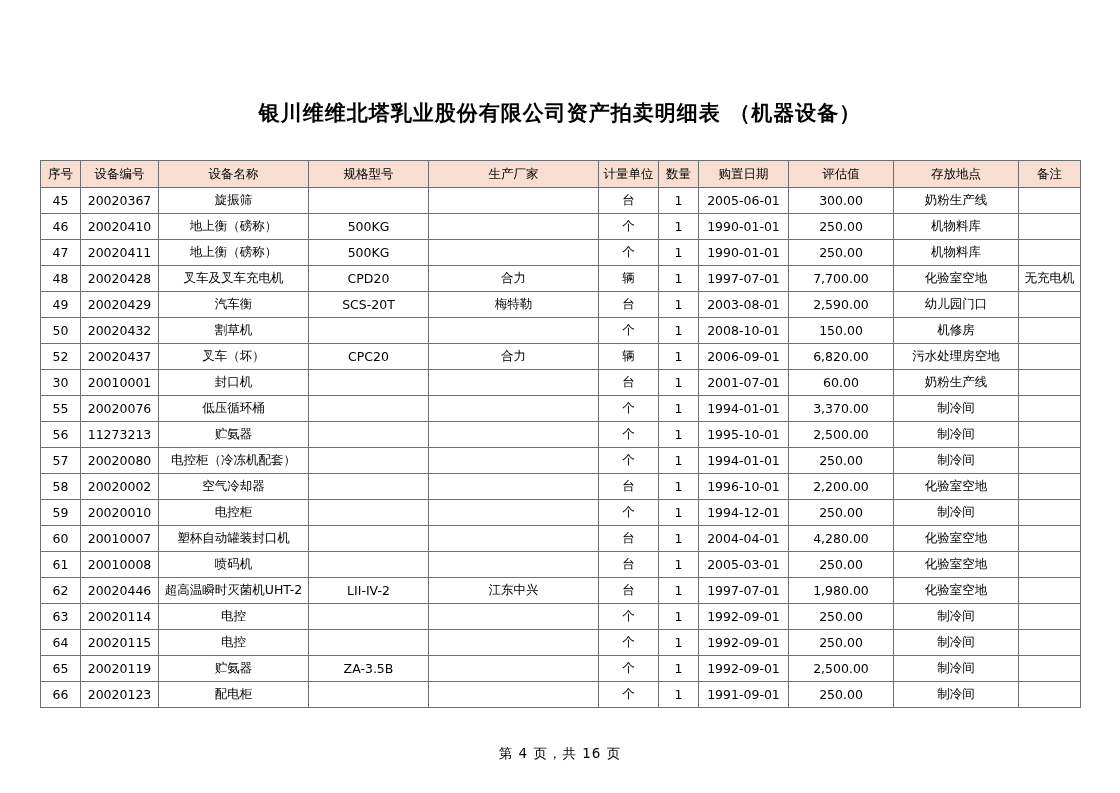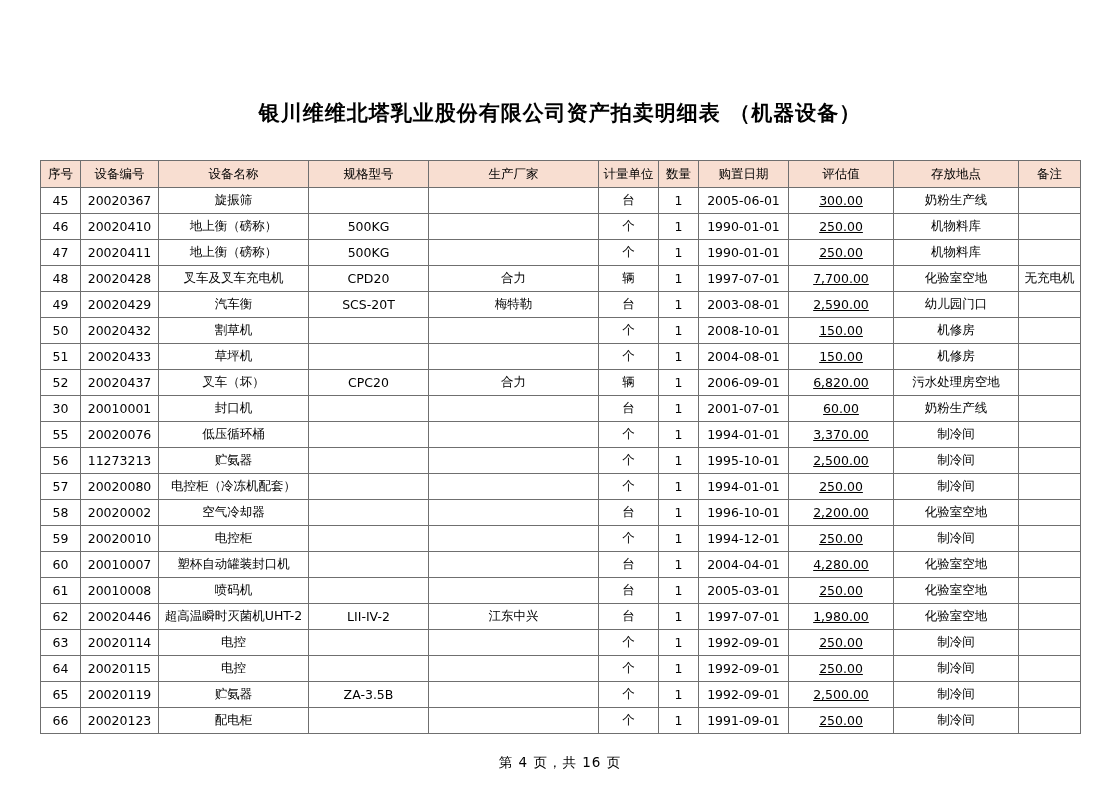--- a/index.html
+++ b/index.html
@@ -54,42 +54,41 @@
     background: #f8ded1;
     font-weight: normal;
     font-size: 12.5px;
     height: 26px;
   }
   td.num-right {
     text-align: right;
     padding-right: 10px;
     font-family: "Liberation Serif", "DejaVu Serif", serif;
     font-size: 13px;
-    text-decoration: underline;
   }
   td.mono {
     font-family: "Liberation Serif", "DejaVu Serif", serif;
     font-size: 13px;
   }
   .col-seq      { width: 40px; }
   .col-code     { width: 78px; }
   .col-name     { width: 150px; }
   .col-spec     { width: 120px; }
   .col-factory  { width: 170px; }
   .col-unit     { width: 60px; }
   .col-qty      { width: 40px; }
   .col-date     { width: 90px; }
   .col-value    { width: 105px; }
   .col-place    { width: 125px; }
   .col-remark   { width: 62px; }
   .page-footer {
     position: absolute;
     left: 0;
     right: 0;
-    bottom: 38px;
+    bottom: 47px;
     text-align: center;
     font-size: 13.5px;
     letter-spacing: 1px;
     font-family: "DejaVu Sans", "Liberation Sans", sans-serif;
   }
 </style>
 </head>
 <body>
 
 <div class="page">
@@ -198,33 +197,20 @@
           <td class="mono"></td>
           <td></td>
           <td>个</td>
           <td class="mono">1</td>
           <td class="mono">2008-10-01</td>
           <td class="num-right">150.00</td>
           <td>机修房</td>
           <td></td>
         </tr>
         <tr>
-          <td class="mono">51</td>
-          <td class="mono">20020433</td>
-          <td>草坪机</td>
-          <td class="mono"></td>
-          <td></td>
-          <td>个</td>
-          <td class="mono">1</td>
-          <td class="mono">2004-08-01</td>
-          <td class="num-right">150.00</td>
-          <td>机修房</td>
-          <td></td>
-        </tr>
-        <tr>
           <td class="mono">52</td>
           <td class="mono">20020437</td>
           <td>叉车（坏）</td>
           <td class="mono">CPC20</td>
           <td>合力</td>
           <td>辆</td>
           <td class="mono">1</td>
           <td class="mono">2006-09-01</td>
           <td class="num-right">6,820.00</td>
           <td>污水处理房空地</td>

